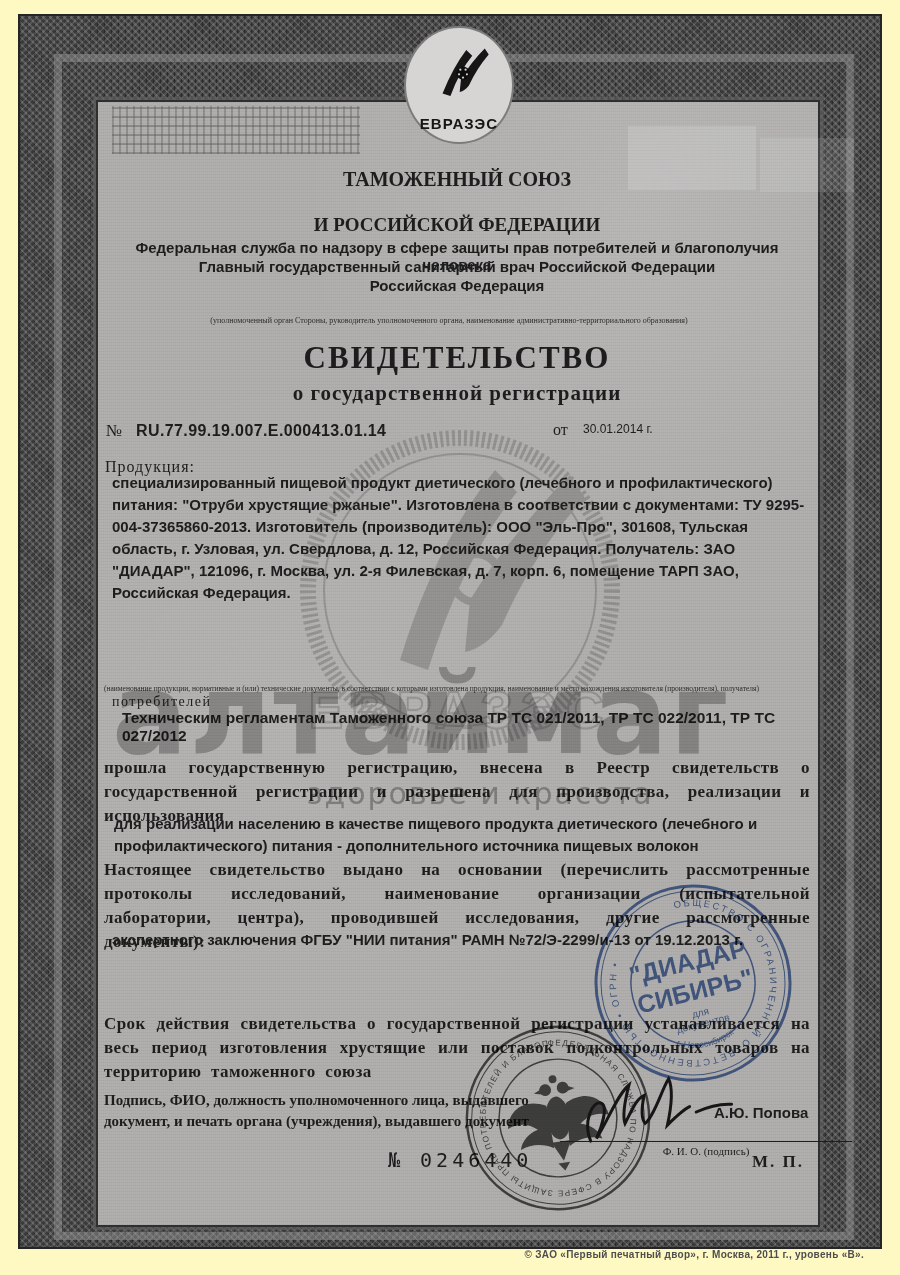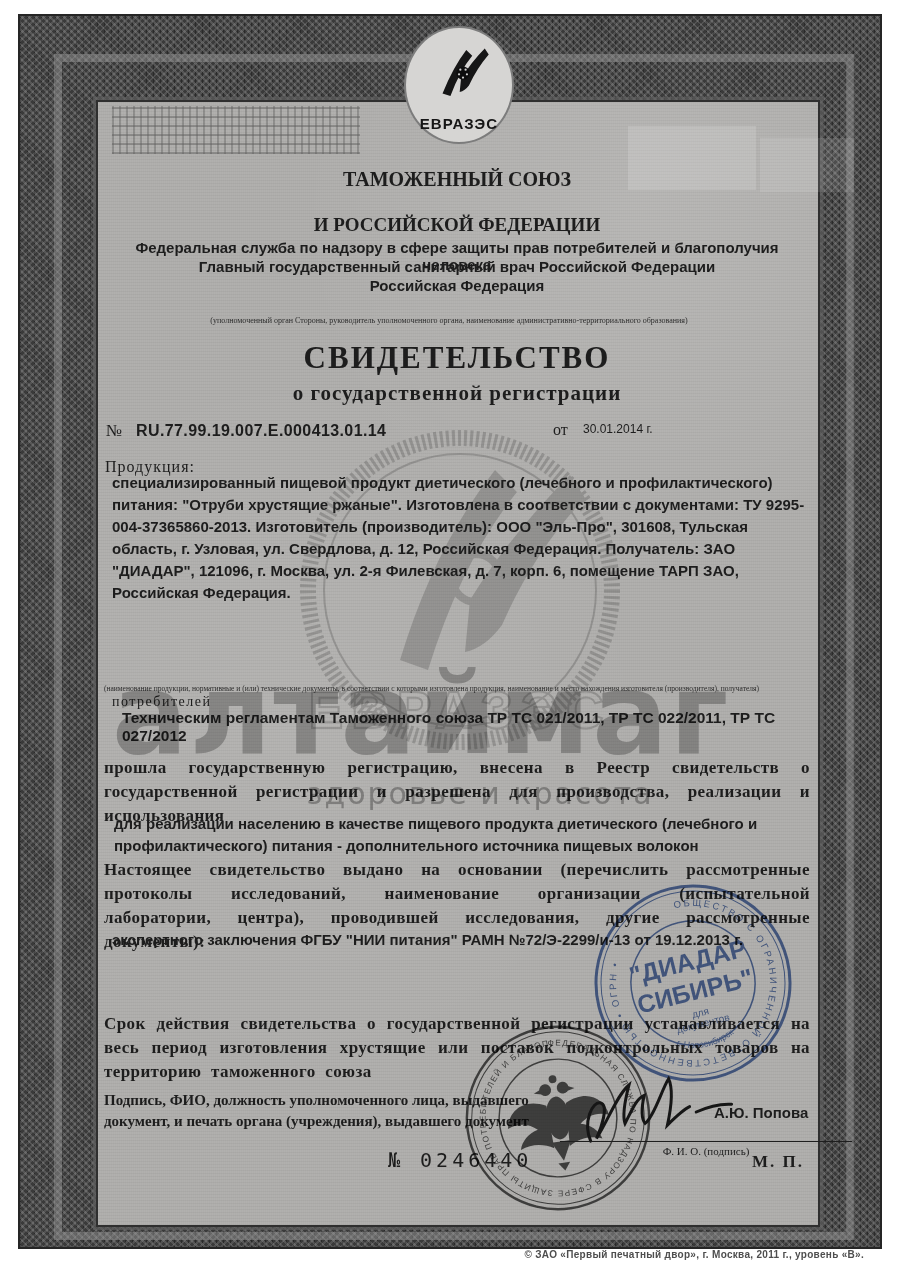--- a/index.html
+++ b/index.html
@@ -1,16 +1,16 @@
 <!DOCTYPE html>
 <html lang="ru"><head>
 <meta charset="utf-8">
 <style>
   html,body{margin:0;padding:0;background:#e8e7e6;}
-  .page{position:relative;width:900px;height:1275px;background:#ffffff;overflow:hidden;
+  .page{position:relative;width:900px;height:1275px;background:#fef9c3;overflow:hidden;
         font-family:"Liberation Serif",serif;color:#1d1d1d;}
   
   .frame{position:absolute;top:16px;left:20px;right:20px;bottom:28px;background:#3a3a3a;
     background-image:
       repeating-linear-gradient(45deg, rgba(255,255,255,.14) 0 2px, transparent 2px 5px),
       repeating-linear-gradient(-45deg, rgba(255,255,255,.12) 0 2px, transparent 2px 5px),
       repeating-linear-gradient(90deg, rgba(0,0,0,.28) 0 1px, transparent 1px 7px);
     box-shadow:0 0 0 2px #252525;}
   .frame-stripe{position:absolute;top:38px;left:34px;right:26px;bottom:7px;
     border:8px solid rgba(158,158,158,.45);}

